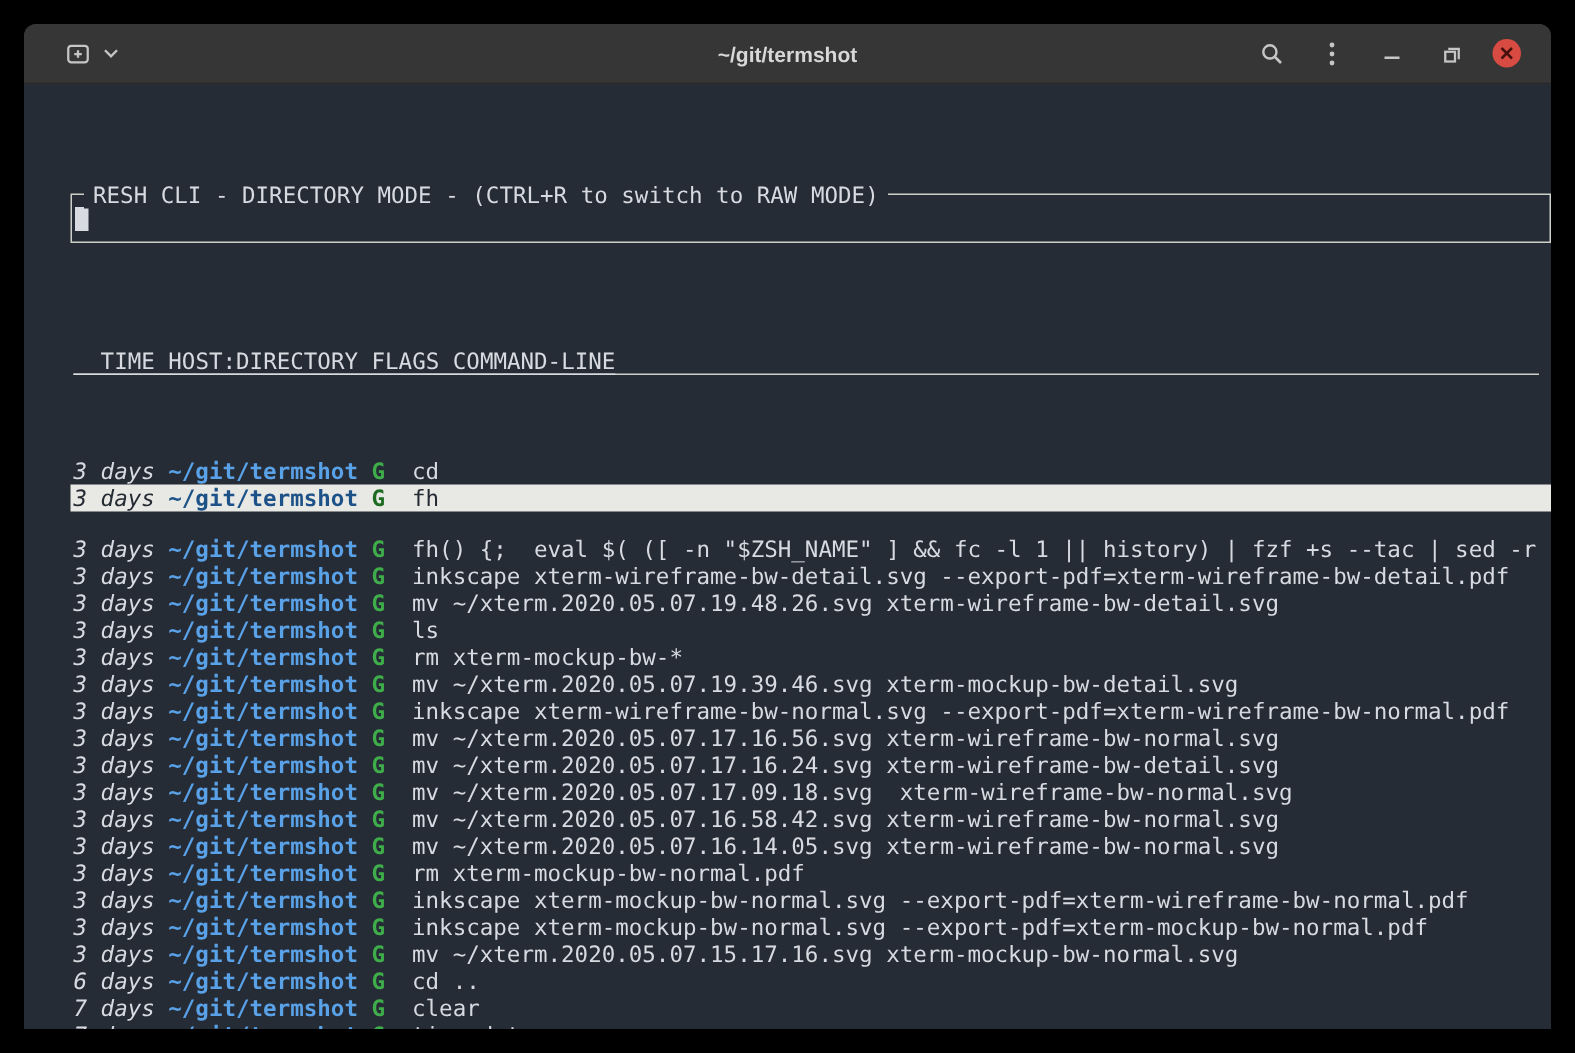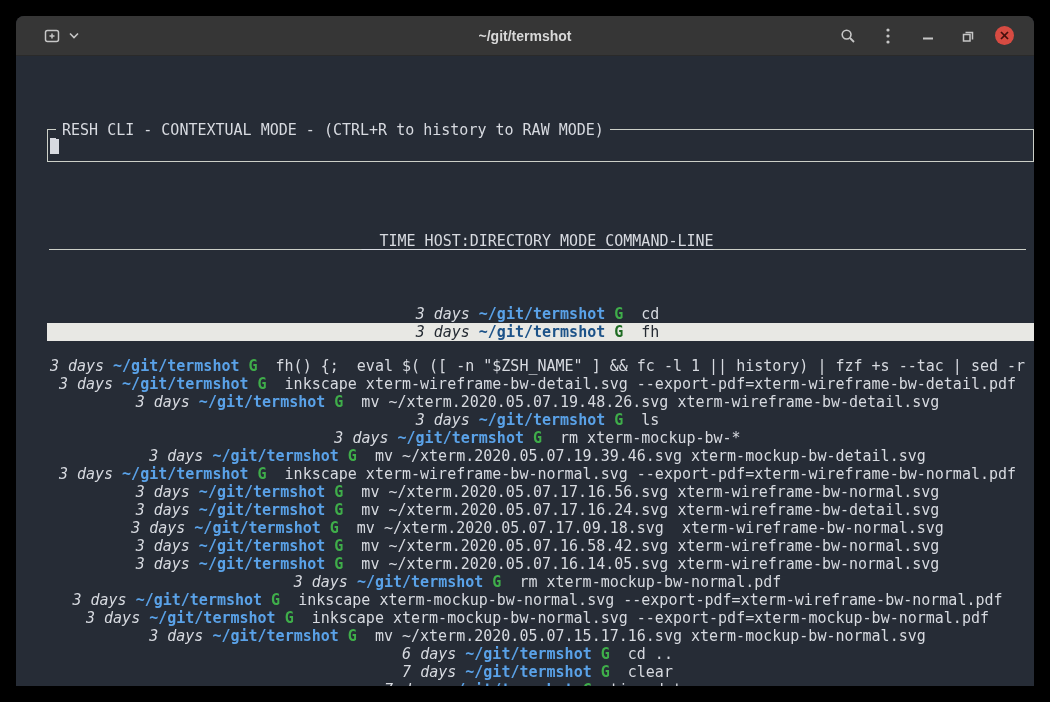--- a/index.html
+++ b/index.html
@@ -15,21 +15,21 @@
     --sel_host:#1c5288;
     --sel_flag:#1e6b22;
     --close_red:#d74b42;
   }
   *{box-sizing:border-box;margin:0;padding:0;}
   html,body{width:1050px;height:702px;overflow:hidden;}
   body{background:#000;font-family:"DejaVu Sans Mono",monospace;position:relative;}
 
   .window{
     position:absolute;left:16px;top:16px;width:1018px;height:670px;
-    background:var(--term_bg);border-radius:8px 8px 0 0;overflow:hidden;text-align:center;
+    background:var(--term_bg);border-radius:8px 8px 0 0;overflow:hidden;
   }
 
   
   .titlebar{
     height:40px;background:var(--titlebar_bg);
     display:flex;align-items:center;position:relative;
     font-family:"Liberation Sans",sans-serif;
     border-bottom:1px solid #2a2a2a;
   }
   .tb-left{display:flex;align-items:center;margin-left:22px;}
@@ -149,25 +149,25 @@
           <line x1="1" y1="1" x2="8" y2="8" stroke="#47100d" stroke-width="1.7"></line>
           <line x1="8" y1="1" x2="1" y2="8" stroke="#47100d" stroke-width="1.7"></line>
         </svg>
       </button>
     </div>
   </div>
 
   <div class="term">
 
     <div class="search-box">
-      <span class="box-title">RESH CLI - CONTEXTUAL MODE - (CTRL+R to history to RAW MODE)</span>
+      <span class="box-title">RESH CLI - DIRECTORY MODE - (CTRL+R to switch to RAW MODE)</span>
       <span class="cursor"></span>
     </div>
 
-    <div class="hdr">  TIME HOST:DIRECTORY MODE COMMAND-LINE</div>
+    <div class="hdr">  TIME HOST:DIRECTORY FLAGS COMMAND-LINE</div>
 
     <div class="rows"><div class="row"><span class="c-time">3 days</span><span class="c-host">~/git/termshot</span><span class="c-flag">G</span><span class="c-cmd">cd</span></div><div class="row selected"><span class="c-time">3 days</span><span class="c-host">~/git/termshot</span><span class="c-flag">G</span><span class="c-cmd">fh</span></div><div class="row"><span class="c-time">3 days</span><span class="c-host">~/git/termshot</span><span class="c-flag">G</span><span class="c-cmd">fh() {;  eval $( ([ -n "$ZSH_NAME" ] &amp;&amp; fc -l 1 || history) | fzf +s --tac | sed -r</span></div><div class="row"><span class="c-time">3 days</span><span class="c-host">~/git/termshot</span><span class="c-flag">G</span><span class="c-cmd">inkscape xterm-wireframe-bw-detail.svg --export-pdf=xterm-wireframe-bw-detail.pdf</span></div><div class="row"><span class="c-time">3 days</span><span class="c-host">~/git/termshot</span><span class="c-flag">G</span><span class="c-cmd">mv ~/xterm.2020.05.07.19.48.26.svg xterm-wireframe-bw-detail.svg</span></div><div class="row"><span class="c-time">3 days</span><span class="c-host">~/git/termshot</span><span class="c-flag">G</span><span class="c-cmd">ls</span></div><div class="row"><span class="c-time">3 days</span><span class="c-host">~/git/termshot</span><span class="c-flag">G</span><span class="c-cmd">rm xterm-mockup-bw-*</span></div><div class="row"><span class="c-time">3 days</span><span class="c-host">~/git/termshot</span><span class="c-flag">G</span><span class="c-cmd">mv ~/xterm.2020.05.07.19.39.46.svg xterm-mockup-bw-detail.svg</span></div><div class="row"><span class="c-time">3 days</span><span class="c-host">~/git/termshot</span><span class="c-flag">G</span><span class="c-cmd">inkscape xterm-wireframe-bw-normal.svg --export-pdf=xterm-wireframe-bw-normal.pdf</span></div><div class="row"><span class="c-time">3 days</span><span class="c-host">~/git/termshot</span><span class="c-flag">G</span><span class="c-cmd">mv ~/xterm.2020.05.07.17.16.56.svg xterm-wireframe-bw-normal.svg</span></div><div class="row"><span class="c-time">3 days</span><span class="c-host">~/git/termshot</span><span class="c-flag">G</span><span class="c-cmd">mv ~/xterm.2020.05.07.17.16.24.svg xterm-wireframe-bw-detail.svg</span></div><div class="row"><span class="c-time">3 days</span><span class="c-host">~/git/termshot</span><span class="c-flag">G</span><span class="c-cmd">mv ~/xterm.2020.05.07.17.09.18.svg  xterm-wireframe-bw-normal.svg</span></div><div class="row"><span class="c-time">3 days</span><span class="c-host">~/git/termshot</span><span class="c-flag">G</span><span class="c-cmd">mv ~/xterm.2020.05.07.16.58.42.svg xterm-wireframe-bw-normal.svg</span></div><div class="row"><span class="c-time">3 days</span><span class="c-host">~/git/termshot</span><span class="c-flag">G</span><span class="c-cmd">mv ~/xterm.2020.05.07.16.14.05.svg xterm-wireframe-bw-normal.svg</span></div><div class="row"><span class="c-time">3 days</span><span class="c-host">~/git/termshot</span><span class="c-flag">G</span><span class="c-cmd">rm xterm-mockup-bw-normal.pdf</span></div><div class="row"><span class="c-time">3 days</span><span class="c-host">~/git/termshot</span><span class="c-flag">G</span><span class="c-cmd">inkscape xterm-mockup-bw-normal.svg --export-pdf=xterm-wireframe-bw-normal.pdf</span></div><div class="row"><span class="c-time">3 days</span><span class="c-host">~/git/termshot</span><span class="c-flag">G</span><span class="c-cmd">inkscape xterm-mockup-bw-normal.svg --export-pdf=xterm-mockup-bw-normal.pdf</span></div><div class="row"><span class="c-time">3 days</span><span class="c-host">~/git/termshot</span><span class="c-flag">G</span><span class="c-cmd">mv ~/xterm.2020.05.07.15.17.16.svg xterm-mockup-bw-normal.svg</span></div><div class="row"><span class="c-time">6 days</span><span class="c-host">~/git/termshot</span><span class="c-flag">G</span><span class="c-cmd">cd ..</span></div><div class="row"><span class="c-time">7 days</span><span class="c-host">~/git/termshot</span><span class="c-flag">G</span><span class="c-cmd">clear</span></div><div class="row"><span class="c-time">7 days</span><span class="c-host">~/git/termshot</span><span class="c-flag">G</span><span class="c-cmd">time date</span></div><div class="row"><span class="c-time">7 days</span><span class="c-host">~/git/termshot</span><span class="c-flag">G</span><span class="c-cmd">time x=1</span></div></div>
 
     
 
     
 
   </div>
 </div>
 

